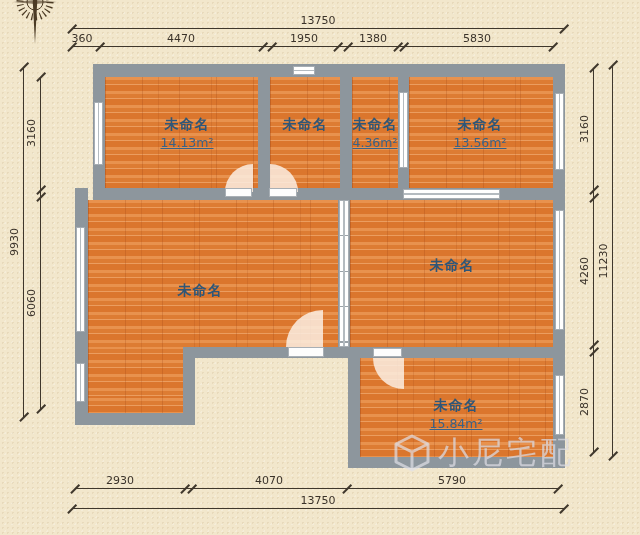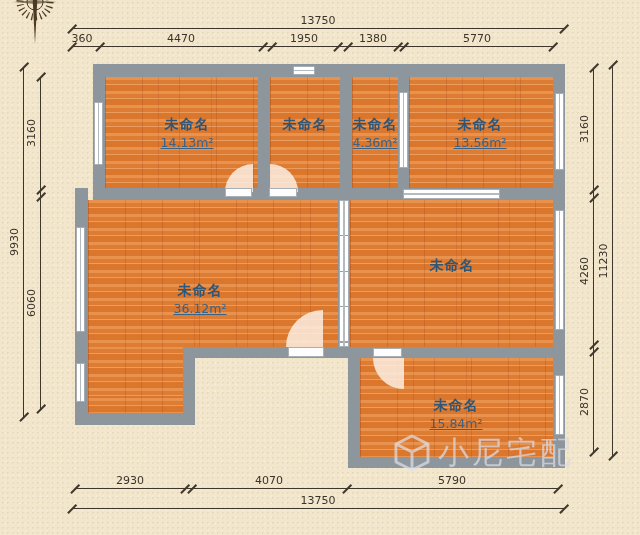--- a/index.html
+++ b/index.html
@@ -97,21 +97,20 @@
   <div class="room-label" style="left:340px;top:114px;width:70px;">
     <span class="rname">未命名</span>
     <span class="rarea">4.36m²</span>
   </div>
   <div class="room-label" style="left:430px;top:114px;width:100px;">
     <span class="rname">未命名</span>
     <span class="rarea">13.56m²</span>
   </div>
   <div class="room-label" style="left:150px;top:280px;width:100px;">
     <span class="rname">未命名</span>
-    <span class="rarea">36.12m²</span>
   </div>
   <div class="room-label" style="left:402px;top:255px;width:100px;">
     <span class="rname">未命名</span>
   </div>
   <div class="room-label" style="left:406px;top:395px;width:100px;">
     <span class="rname">未命名</span>
     <span class="rarea">15.84m²</span>
   </div>
 
   <div class="dimline-h" style="left:72px;top:28px;width:492px;">
@@ -127,21 +126,21 @@
       <i class="tk" style="left:194px;top:-1px;"></i>
     <i class="tk" style="left:260px;top:-1px;"></i>
       <i class="tk" style="left:270px;top:-1px;"></i>
     <i class="tk" style="left:320px;top:-1px;"></i>
       <i class="tk" style="left:326px;top:-1px;"></i>
     <i class="tk" style="left:475px;top:-1px;"></i>
     <span class="dlab" style="left:10px;">360</span>
     <span class="dlab" style="left:109px;">4470</span>
     <span class="dlab" style="left:232px;">1950</span>
     <span class="dlab" style="left:301px;">1380</span>
-    <span class="dlab" style="left:405px;">5770</span>
+    <span class="dlab" style="left:405px;">5830</span>
   </div>
 
   <div class="dimline-v" style="left:23px;top:67px;height:351px;">
     <i class="tk" style="left:-6px;top:-1px;"></i>
       <i class="tk" style="left:-6px;top:349px;"></i>
     <span class="dlab-v" style="top:175px;">9930</span>
   </div>
 
   <div class="dimline-v" style="left:40px;top:77px;height:333px;">
     <i class="tk" style="left:-6px;top:-1px;"></i>
@@ -169,21 +168,21 @@
       <i class="tk" style="left:-6px;top:390px;"></i>
     <span class="dlab-v" style="top:196px;">11230</span>
   </div>
 
   <div class="dimline-h" style="left:75px;top:488px;width:483px;">
     <i class="tk" style="left:-6px;top:-1px;"></i>
     <i class="tk" style="left:104px;top:-1px;"></i>
       <i class="tk" style="left:111px;top:-1px;"></i>
     <i class="tk" style="left:266px;top:-1px;"></i>
     <i class="tk" style="left:477px;top:-1px;"></i>
-    <span class="dlab" style="left:55px;">2930</span>
+    <span class="dlab" style="left:45px;">2930</span>
     <span class="dlab" style="left:194px;">4070</span>
     <span class="dlab" style="left:377px;">5790</span>
   </div>
 
   <div class="dimline-h" style="left:72px;top:508px;width:492px;">
     <i class="tk" style="left:-6px;top:-1px;"></i>
       <i class="tk" style="left:486px;top:-1px;"></i>
     <span class="dlab" style="left:246px;">13750</span>
   </div>
 

